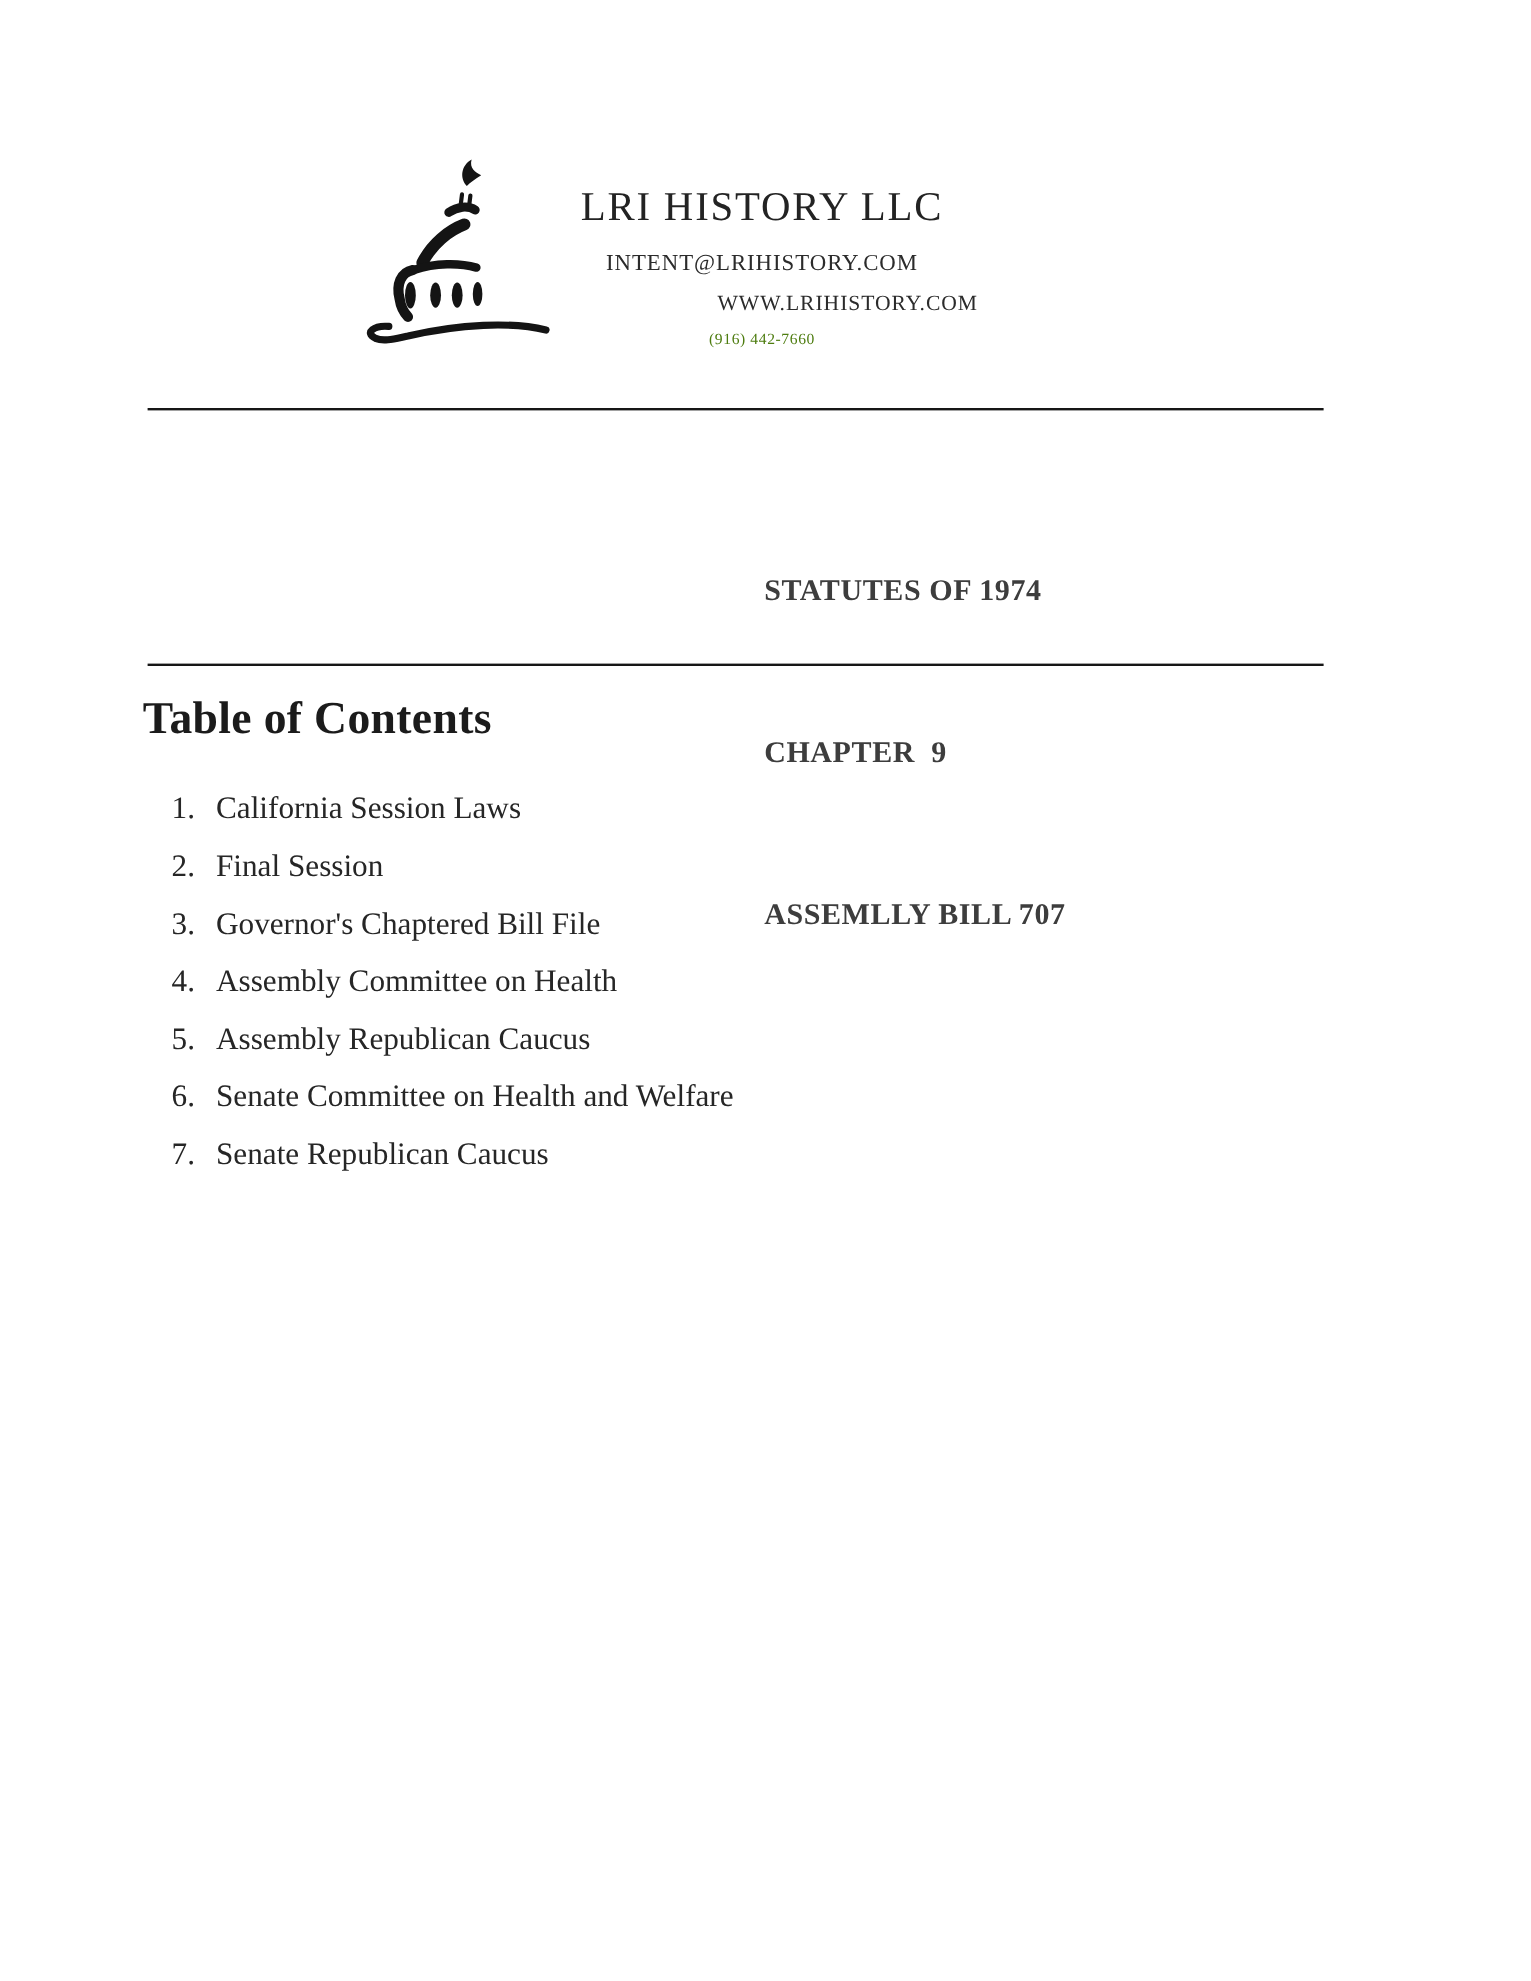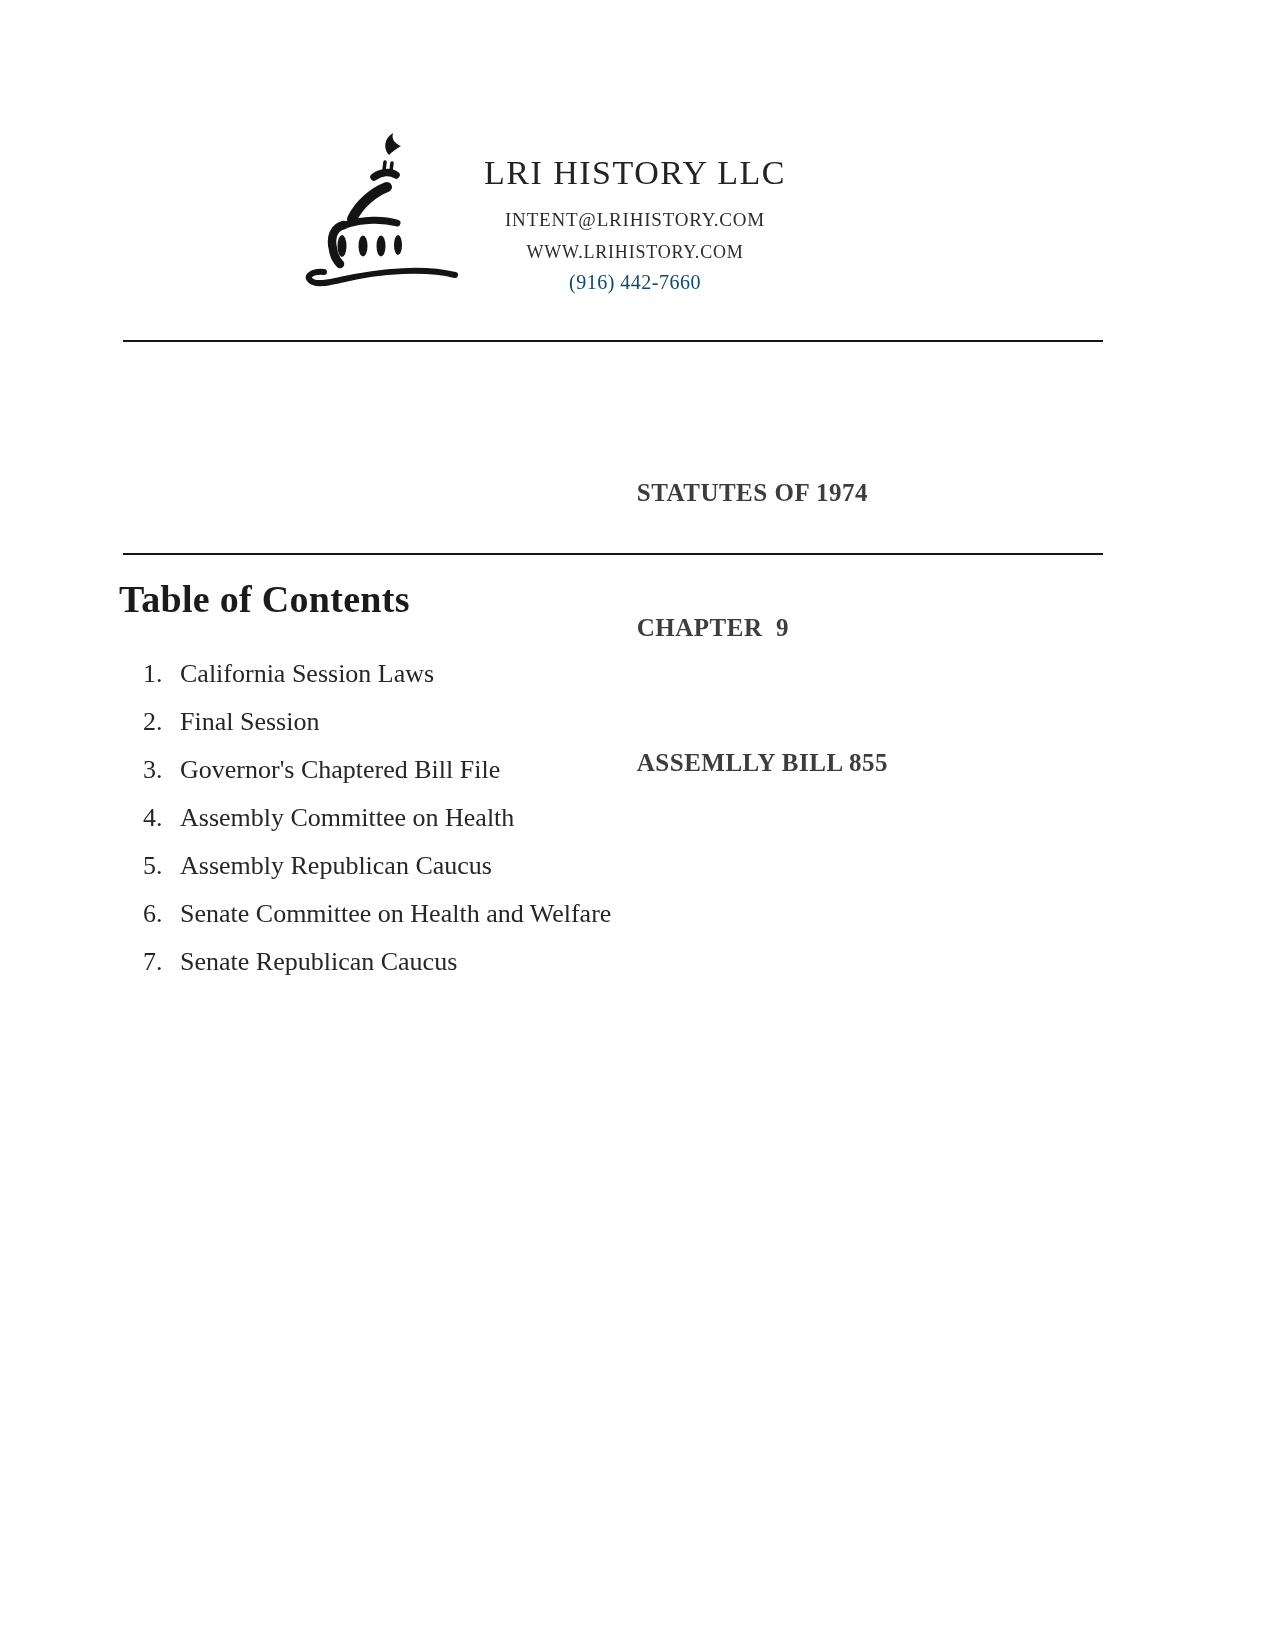--- a/index.html
+++ b/index.html
@@ -47,27 +47,28 @@
     line-height: 19px;
     letter-spacing: 0.8px;
     color: #2b2b2b;
   }
   .website {
     margin-top: 14px;
     font-size: 18px;
     line-height: 18px;
     letter-spacing: 0.8px;
     color: #2b2b2b;
+    text-align: right;
   }
   .phone {
     margin-top: 13px;
-    font-size: 20px;
+    font-size: 13px;
     line-height: 17px;
     letter-spacing: 0.5px;
-    color: #0c4a6e;
+    color: #4d7c0f;
   }
 
   
   .rule {
     position: absolute;
     left: 123px;
     width: 980px;
     height: 2px;
     background: #161616;
   }
@@ -160,21 +161,21 @@
       <div class="website">WWW.LRIHISTORY.COM</div>
       <div class="phone">(916) 442-7660</div>
     </div>
   </header>
 
   <div class="rule rule-top"></div>
 
   <div class="title-block">
     <div>STATUTES OF 1974</div>
     <div>CHAPTER  9</div>
-    <div>ASSEMLLY BILL 855</div>
+    <div>ASSEMLLY BILL 707</div>
   </div>
 
   <div class="rule rule-mid"></div>
 
   <section>
     <h2 class="toc-heading">Table of Contents</h2>
 
     <ol class="toc-list">
       <li class="toc-item">
         <span class="toc-num">1.</span>

